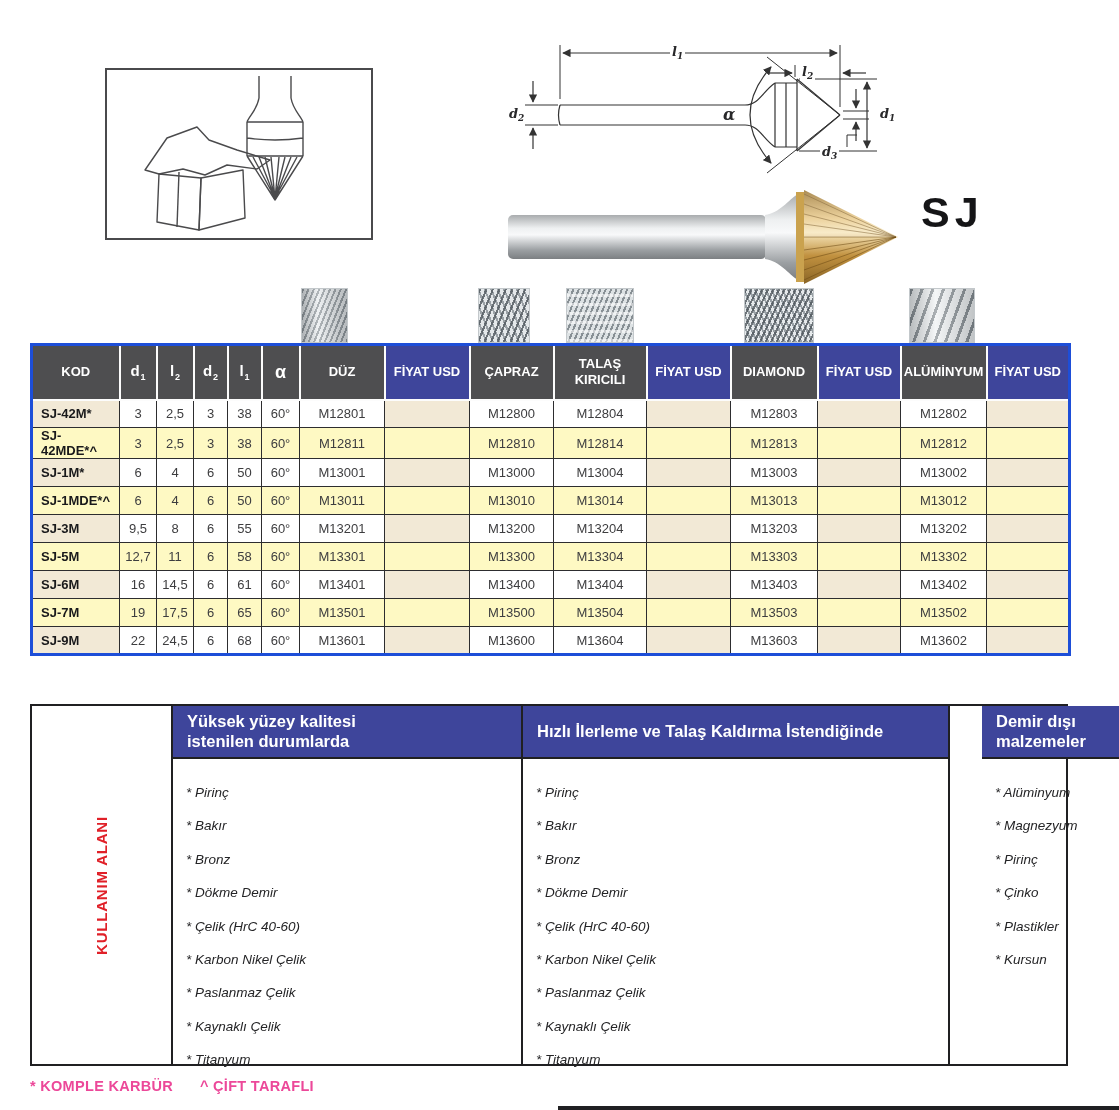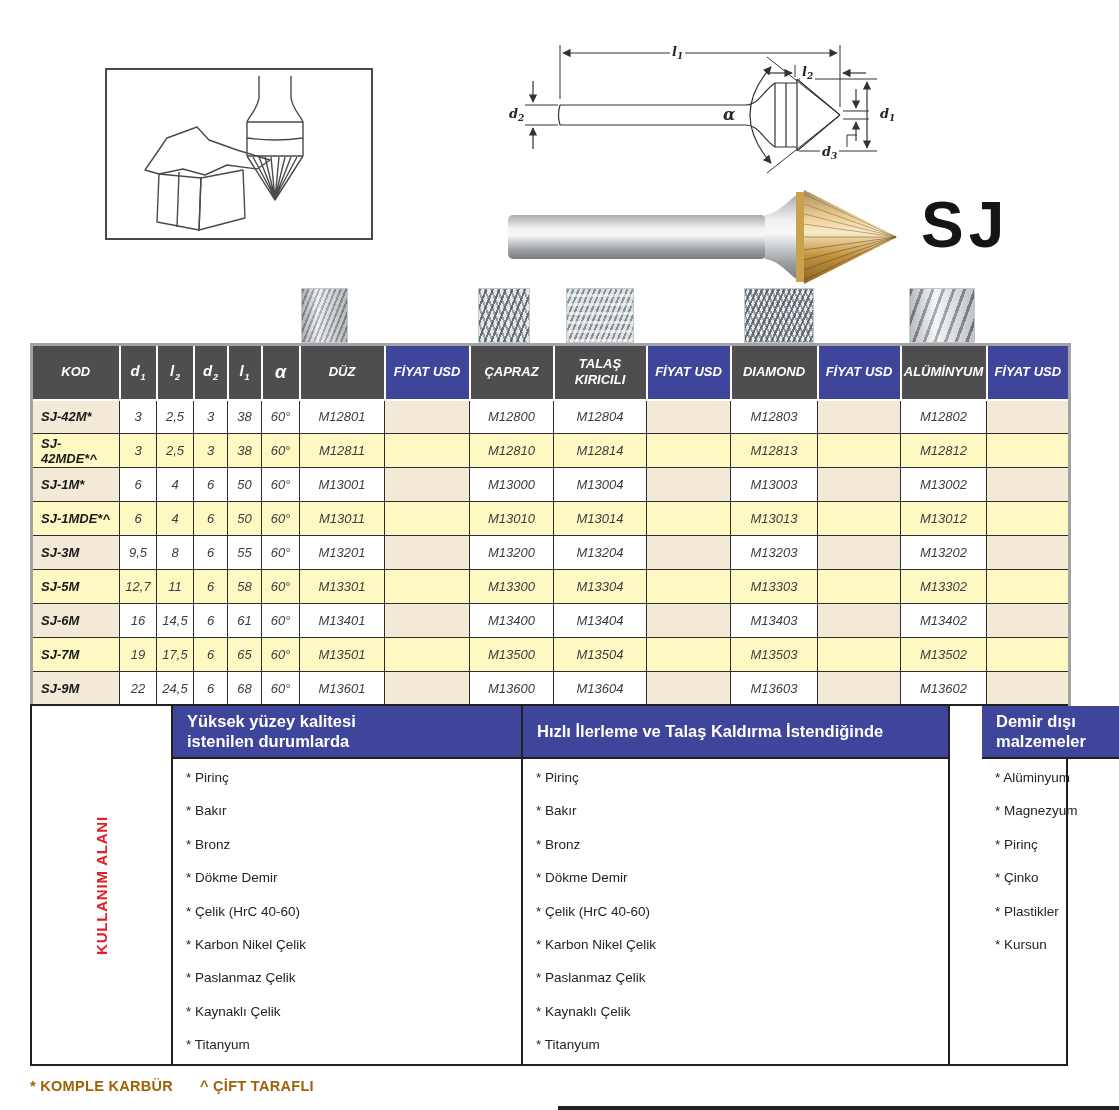--- a/index.html
+++ b/index.html
@@ -13,21 +13,21 @@
   
   .dim-diagram{position:absolute;left:505px;top:35px;width:400px;height:150px;}
   .dim-label{position:absolute;font-family:"DejaVu Serif",serif;font-style:italic;
              font-weight:bold;font-size:13px;color:#28282a;background:#fff;
              padding:0 2px;line-height:1;}
   .dim-label .s{font-size:9px;vertical-align:-3px;font-style:italic;}
   .alpha-label{font-size:16px;}
 
   
   .photo{position:absolute;left:500px;top:180px;width:420px;height:120px;}
-  .sj{position:absolute;left:921px;top:188px;font-size:64px;font-weight:bold;
+  .sj{position:absolute;left:921px;top:188px;font-size:43px;font-weight:bold;
       color:#151517;letter-spacing:5px;}
 
   
   .tex{position:absolute;top:288px;height:55px;border:1px solid #c3c8cb;box-sizing:border-box;}
   .tex-duz{left:301px;width:47px;
     background:linear-gradient(90deg,rgba(60,65,70,.35),rgba(255,255,255,.3) 35%,rgba(60,65,70,.3)),
       repeating-linear-gradient(112deg,#8f979c 0 2px,#e8ecee 2px 5px);}
   .tex-capraz{left:478px;width:52px;
     background:repeating-linear-gradient(112deg,rgba(85,93,99,.85) 0 2px,transparent 2px 6px),
       repeating-linear-gradient(68deg,#9aa1a6 0 2px,#e4e8ea 2px 6px);}
@@ -36,53 +36,53 @@
       repeating-linear-gradient(112deg,#878f94 0 2px,#dde2e4 2px 5px);}
   .tex-diamond{left:744px;width:70px;
     background:repeating-linear-gradient(115deg,rgba(70,78,84,.75) 0 2px,transparent 2px 5px),
       repeating-linear-gradient(65deg,#98a0a5 0 2px,#e6eaec 2px 5px);}
   .tex-aluminyum{left:909px;width:66px;
     background:linear-gradient(90deg,rgba(60,65,70,.3),rgba(255,255,255,.35) 40%,rgba(60,65,70,.25)),
       repeating-linear-gradient(110deg,#7f878c 0 3px,#eef1f2 3px 10px);}
 
   
   #spec-table{position:absolute;left:30px;top:343px;width:1038px;border-collapse:collapse;
-              table-layout:fixed;border:3px solid #a3a3a3;font-style:italic;}
+              table-layout:fixed;border:3px solid #1d4ed8;}
   #spec-table thead tr{height:55px;}
   #spec-table th{background:#4e4e50;color:#fff;font-weight:bold;font-size:13px;
                  border:2px solid #fcfcfc;padding:0 2px;line-height:1.25;}
   #spec-table th.h-blue{background:#3e459b;margin-left:24px;}
   #spec-table th.h-alpha{font-size:18px;}
   .h-main{font-size:15px;}
   .h-sub{font-size:9px;vertical-align:-4px;margin-left:1px;}
-  #spec-table tbody tr{height:34px;}
+  #spec-table tbody tr{height:28px;}
   #spec-table td{border:1px solid #2d2d2f;text-align:center;font-size:13px;
                  color:#3d3d3f;background:#fff;padding:0 2px;}
   #spec-table tr.alt td{background:#fef9c3;}
   #spec-table td.c-kod{background:#f2e9d6;text-align:left;padding-left:8px;
                        font-weight:bold;color:#19191b;}
   #spec-table td.c-price{background:#f2e9d6;}
 
   
   .usage{position:absolute;left:30px;top:704px;width:1038px;height:362px;display:flex;
          border:2px solid #202022;box-sizing:border-box;background:#fff;}
   .usage-side{flex:0 0 86px;border-right:2px solid #202022;display:flex;
               align-items:center;justify-content:center;}
   .usage-side span{transform:rotate(-90deg);white-space:nowrap;color:#e02028;
                    font-weight:bold;font-size:15px;letter-spacing:.8px;}
   .ucol{box-sizing:border-box;border-right:2px solid #202022;}
   .ucol:last-child{border-right:none;margin-left:32px;}
   .uhead{background:#3e459b;color:#fff;font-weight:bold;font-size:16.5px;height:53px;
          display:flex;align-items:center;padding:0 14px;border-bottom:2px solid #202022;
          box-sizing:border-box;white-space:pre-line;line-height:1.18;}
-  .uitems{padding:9px 0 0 13px;}
+  .uitems{padding:24px 0 0 13px;font-style:italic;}
   .uitem{font-size:13.5px;color:#242426;height:33.4px;line-height:20px;}
 
   
-  .fn{position:absolute;top:1078px;color:#a16207;font-weight:bold;font-size:14.5px;
+  .fn{position:absolute;top:1078px;color:#ec4899;font-weight:bold;font-size:14.5px;
       letter-spacing:.3px;}
   #fn1{left:30px;} #fn2{left:200px;}
   .edge{position:absolute;left:558px;top:1106px;width:561px;height:4px;background:#202022;}
 </style>
 </head>
 <body>
 
 <div class="canvas">
 
   <div class="sketch-box">

